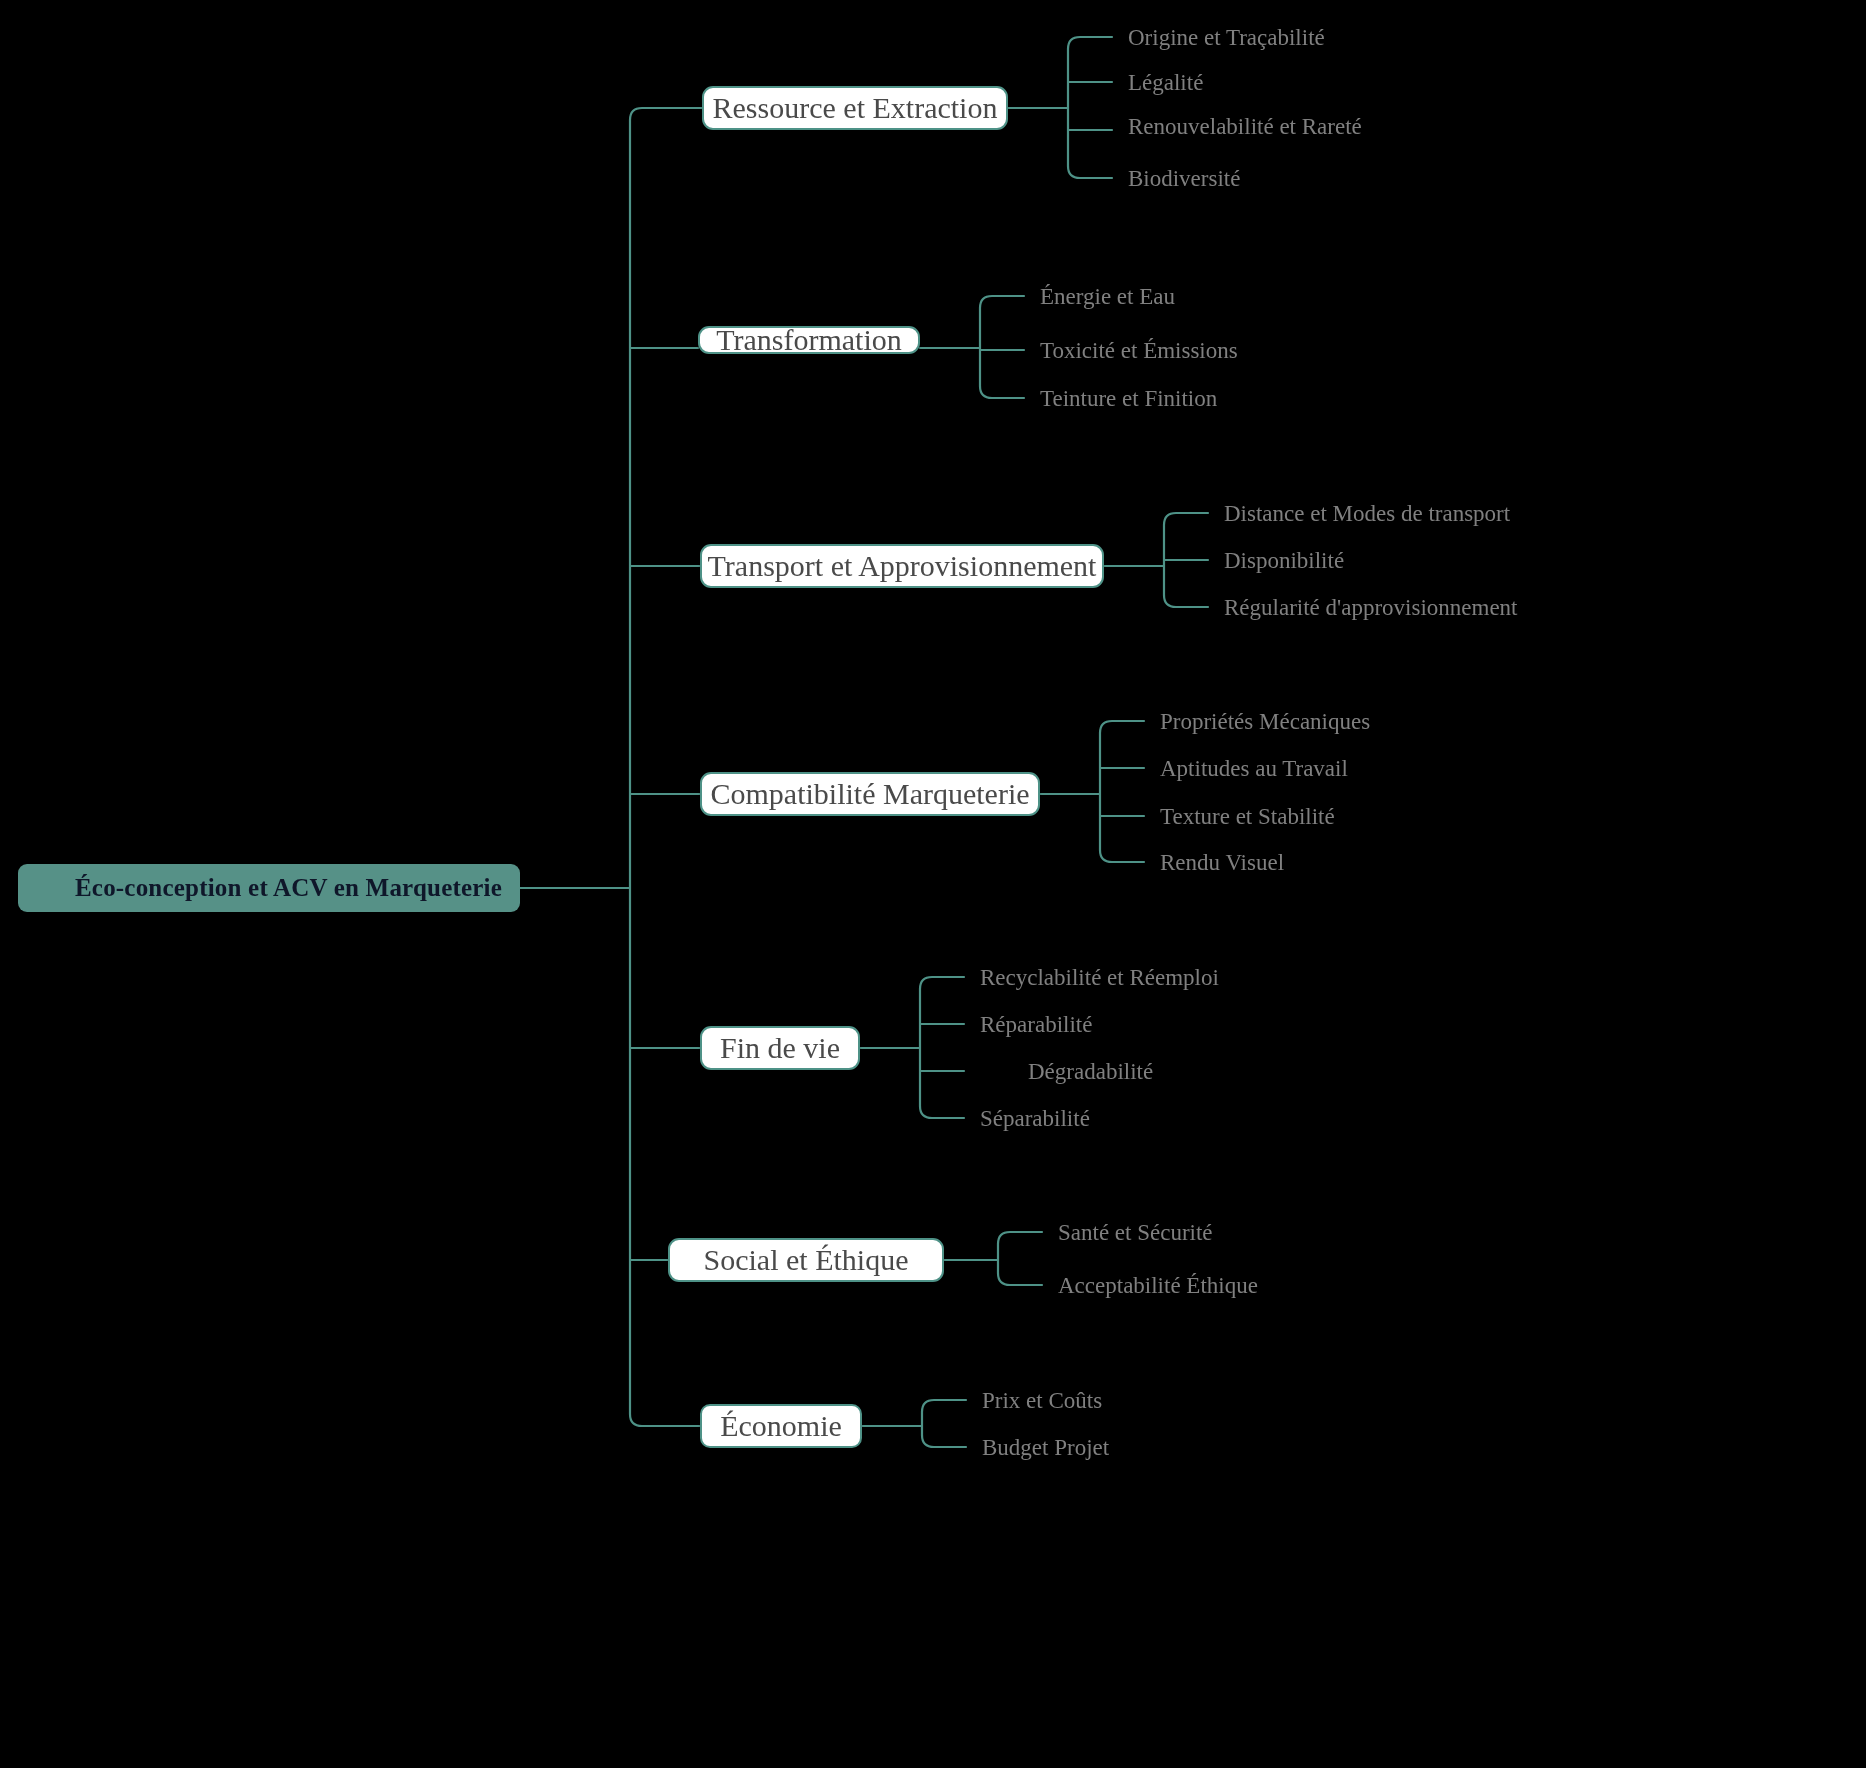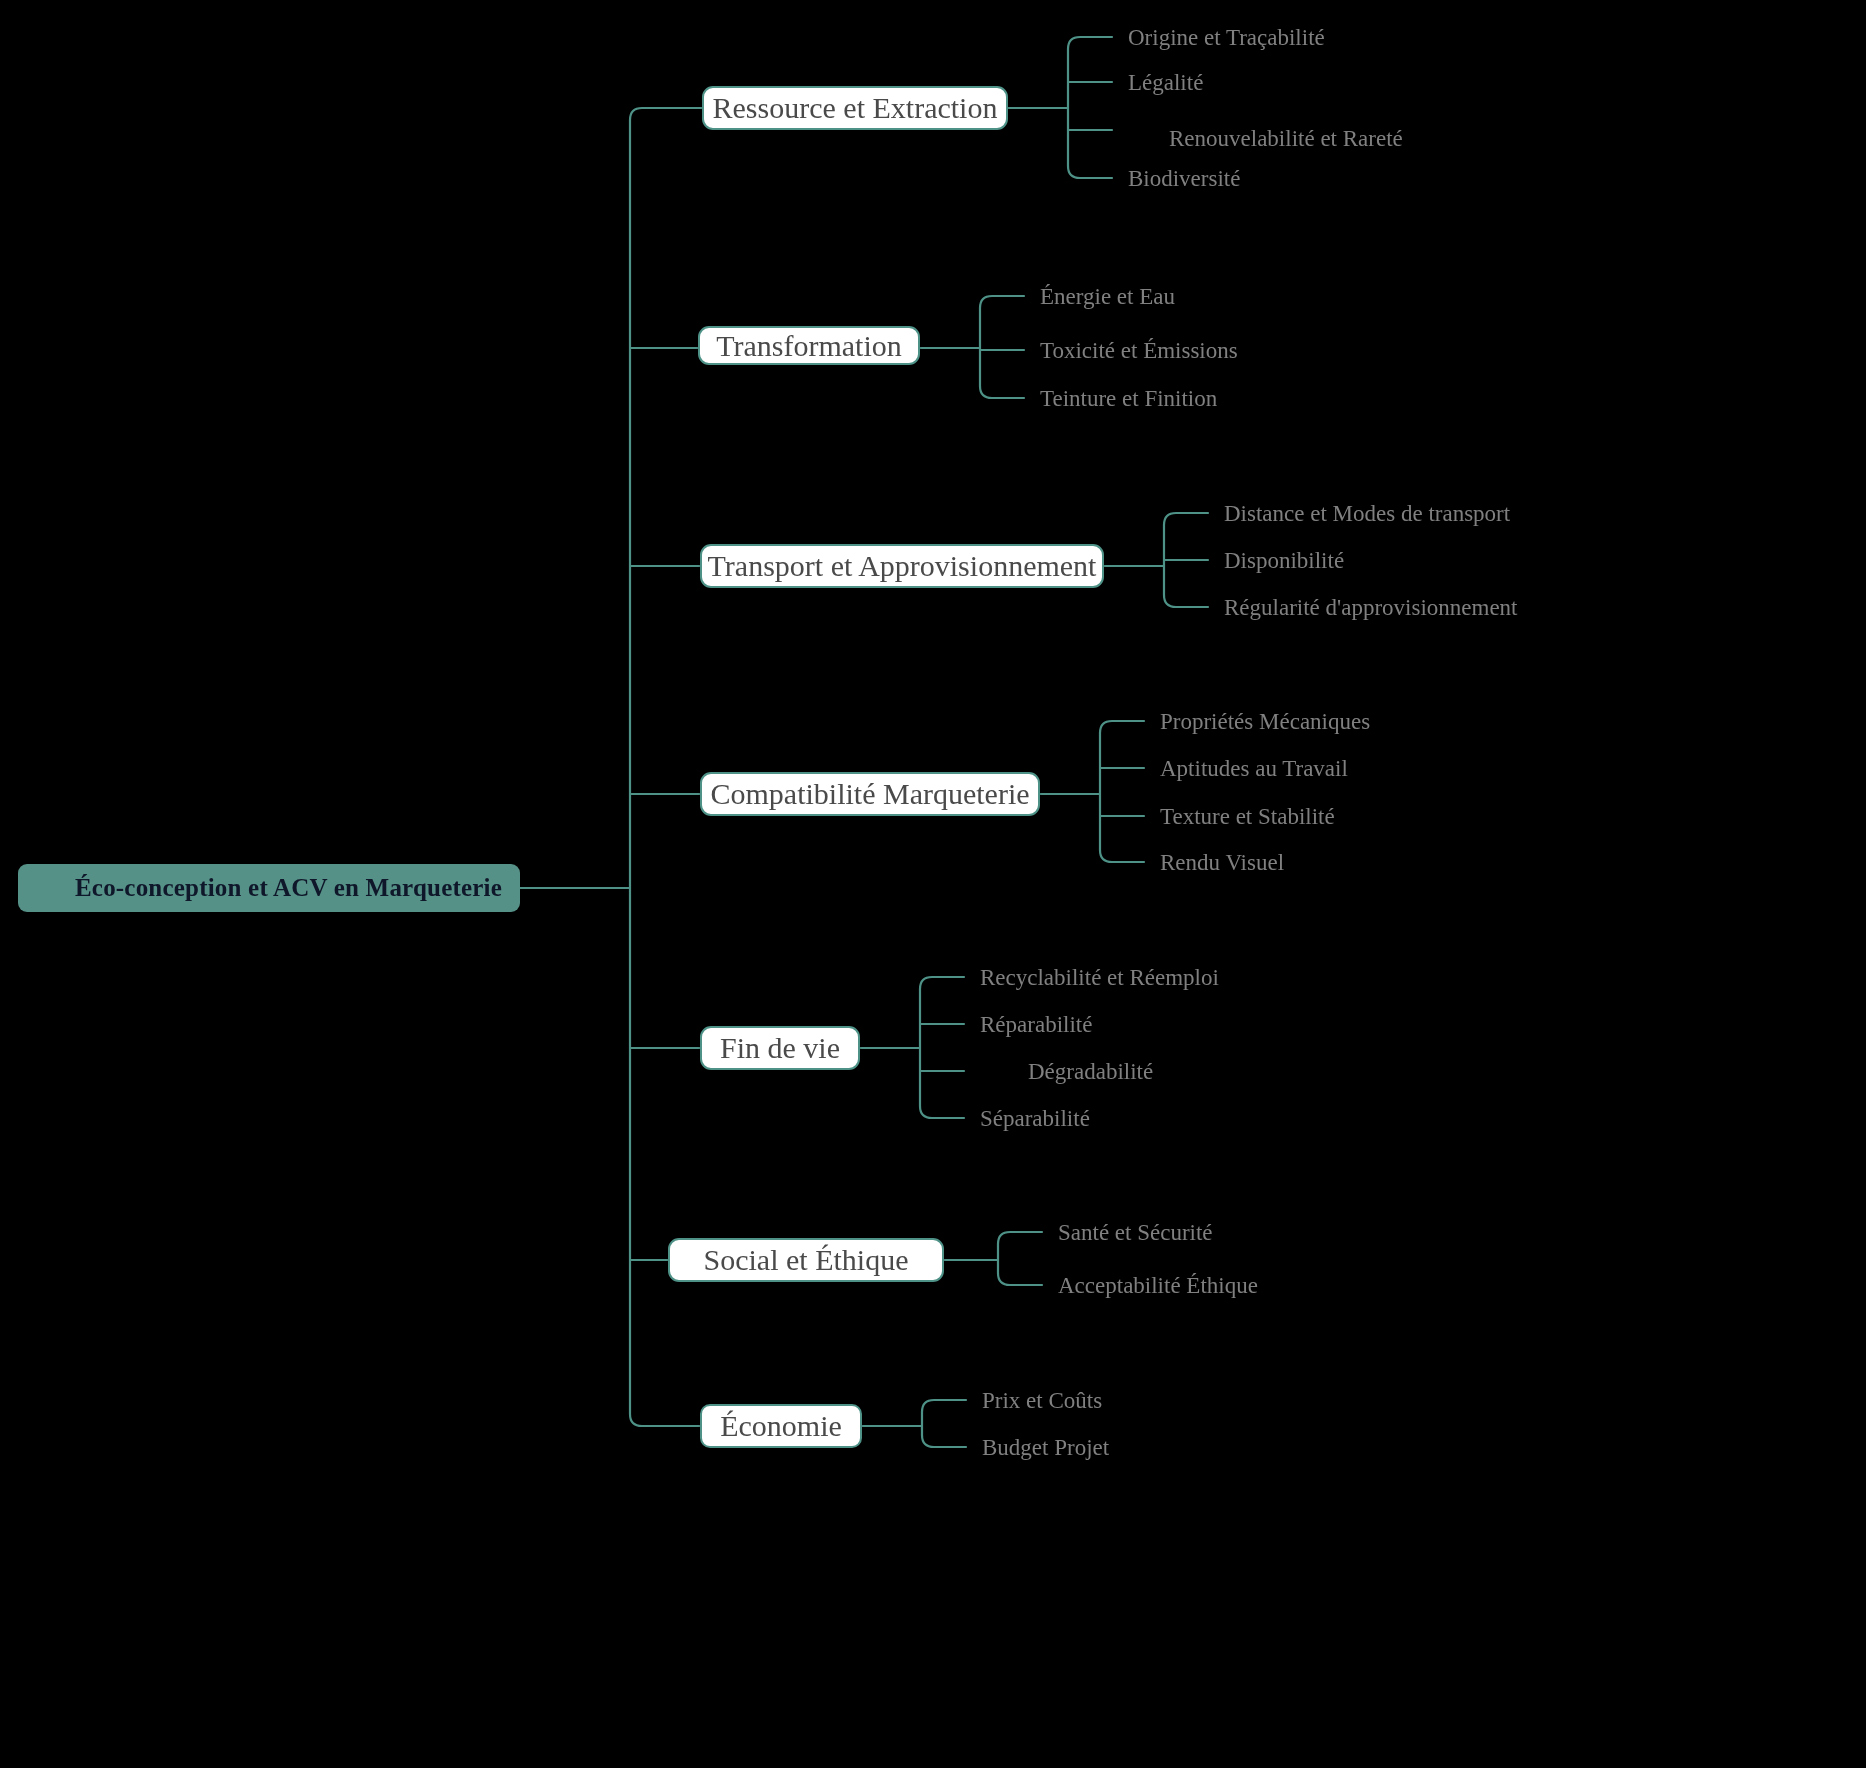--- a/index.html
+++ b/index.html
@@ -122,23 +122,23 @@
     </svg>
   <div id="nodes">
       <div class="root-node" style="left: 18px; top: 864px; width: 502px; height: 48px;">
         <span>Éco-conception et ACV en Marqueterie</span>
       </div>
       <div class="branch-node" style="left: 702px; top: 86px; width: 306px; height: 44px;">
         <span>Ressource et Extraction</span>
       </div>
       <div class="leaf-label" style="left: 1128px; top: 37px;">Origine et Traçabilité</div>
       <div class="leaf-label" style="left: 1128px; top: 82px;">Légalité</div>
-      <div class="leaf-label" style="left: 1128px; top: 138px; margin-left: 41px;">Renouvelabilité et Rareté</div>
+      <div class="leaf-label" style="left: 1128px; top: 126px;">Renouvelabilité et Rareté</div>
       <div class="leaf-label" style="left: 1128px; top: 178px;">Biodiversité</div>
-      <div class="branch-node" style="left: 698px; top: 326px; width: 222px; height: 39px;">
+      <div class="branch-node" style="left: 698px; top: 326px; width: 222px; height: 28px;">
         <span>Transformation</span>
       </div>
       <div class="leaf-label" style="left: 1040px; top: 296px;">Énergie et Eau</div>
       <div class="leaf-label" style="left: 1040px; top: 350px;">Toxicité et Émissions</div>
       <div class="leaf-label" style="left: 1040px; top: 398px;">Teinture et Finition</div>
       <div class="branch-node" style="left: 700px; top: 544px; width: 404px; height: 44px;">
         <span>Transport et Approvisionnement</span>
       </div>
       <div class="leaf-label" style="left: 1224px; top: 513px;">Distance et Modes de transport</div>
       <div class="leaf-label" style="left: 1224px; top: 560px;">Disponibilité</div>

